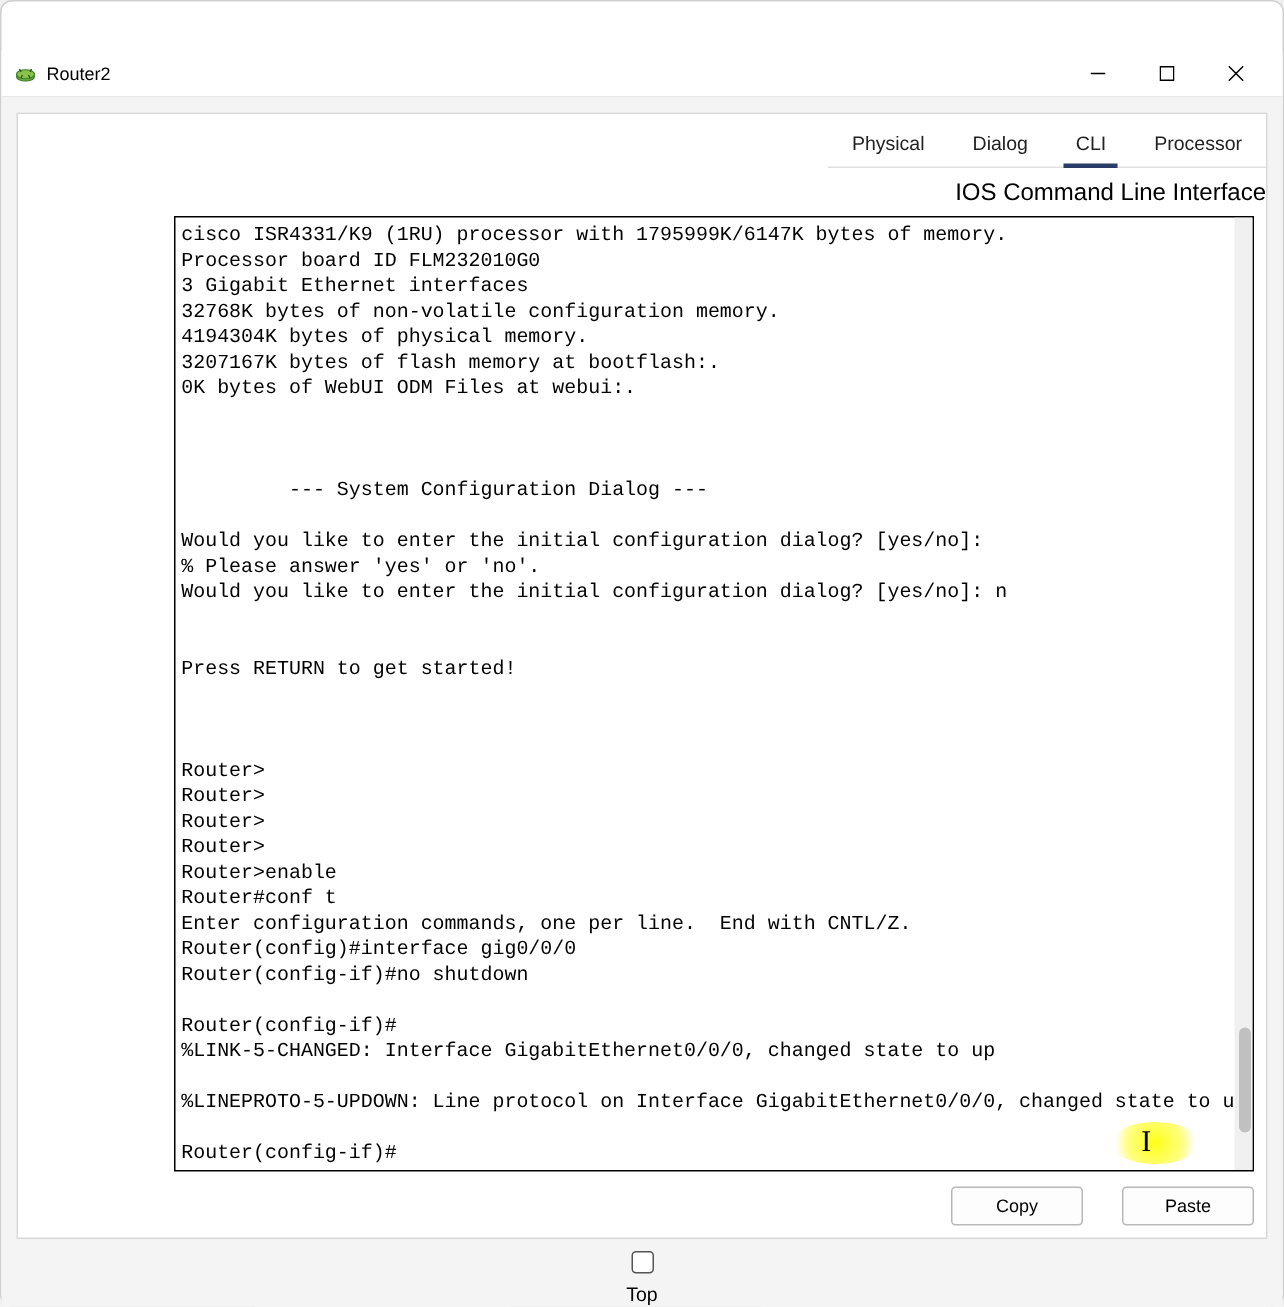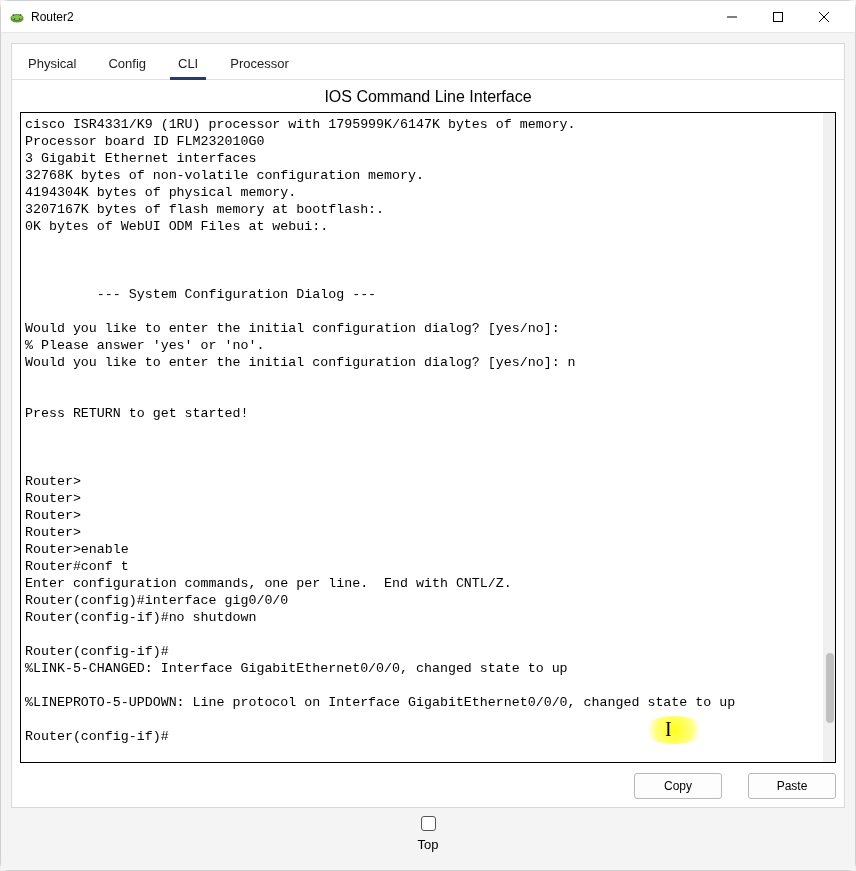--- a/index.html
+++ b/index.html
@@ -23,20 +23,21 @@
       display: flex;
       flex-direction: column;
     }
     .titlebar {
       display: flex;
       align-items: center;
       height: 32px;
       padding: 0 8px;
       background: #ffffff;
       border-bottom: 1px solid #e8e8e8;
+      margin-top: 33px;
     }
     .titlebar-icon {
       width: 16px;
       height: 16px;
       margin-right: 6px;
       display: flex;
       align-items: center;
       justify-content: center;
     }
     .titlebar-title {
@@ -64,20 +65,21 @@
       display: flex;
       flex-direction: column;
       background: #f4f4f4;
     }
     .inner-panel {
       background: #ffffff;
       border: 1px solid #d8d8d8;
       flex: 1;
       display: flex;
       flex-direction: column;
+      align-items: flex-end;
     }
     .tabs {
       display: flex;
       border-bottom: 1px solid #e0e0e0;
       padding-top: 4px;
     }
     .tab {
       padding: 8px 16px;
       font-size: 13px;
       color: #222;
@@ -222,21 +224,21 @@
             <line x1="10" y1="0" x2="0" y2="10" stroke="#000" stroke-width="1"></line>
           </svg>
       </div>
     </div>
   </div>
 
   <div class="content-wrapper">
     <div class="inner-panel">
       <div class="tabs">
         <div class="tab">Physical</div>
-        <div class="tab">Config</div>
+        <div class="tab">Dialog</div>
         <div class="tab active">CLI</div>
         <div class="tab">Processor</div>
       </div>
 
       <div class="cli-header">IOS Command Line Interface</div>
 
       <div class="cli-container">
         <div class="cli-text">cisco ISR4331/K9 (1RU) processor with 1795999K/6147K bytes of memory.
 Processor board ID FLM232010G0
 3 Gigabit Ethernet interfaces

